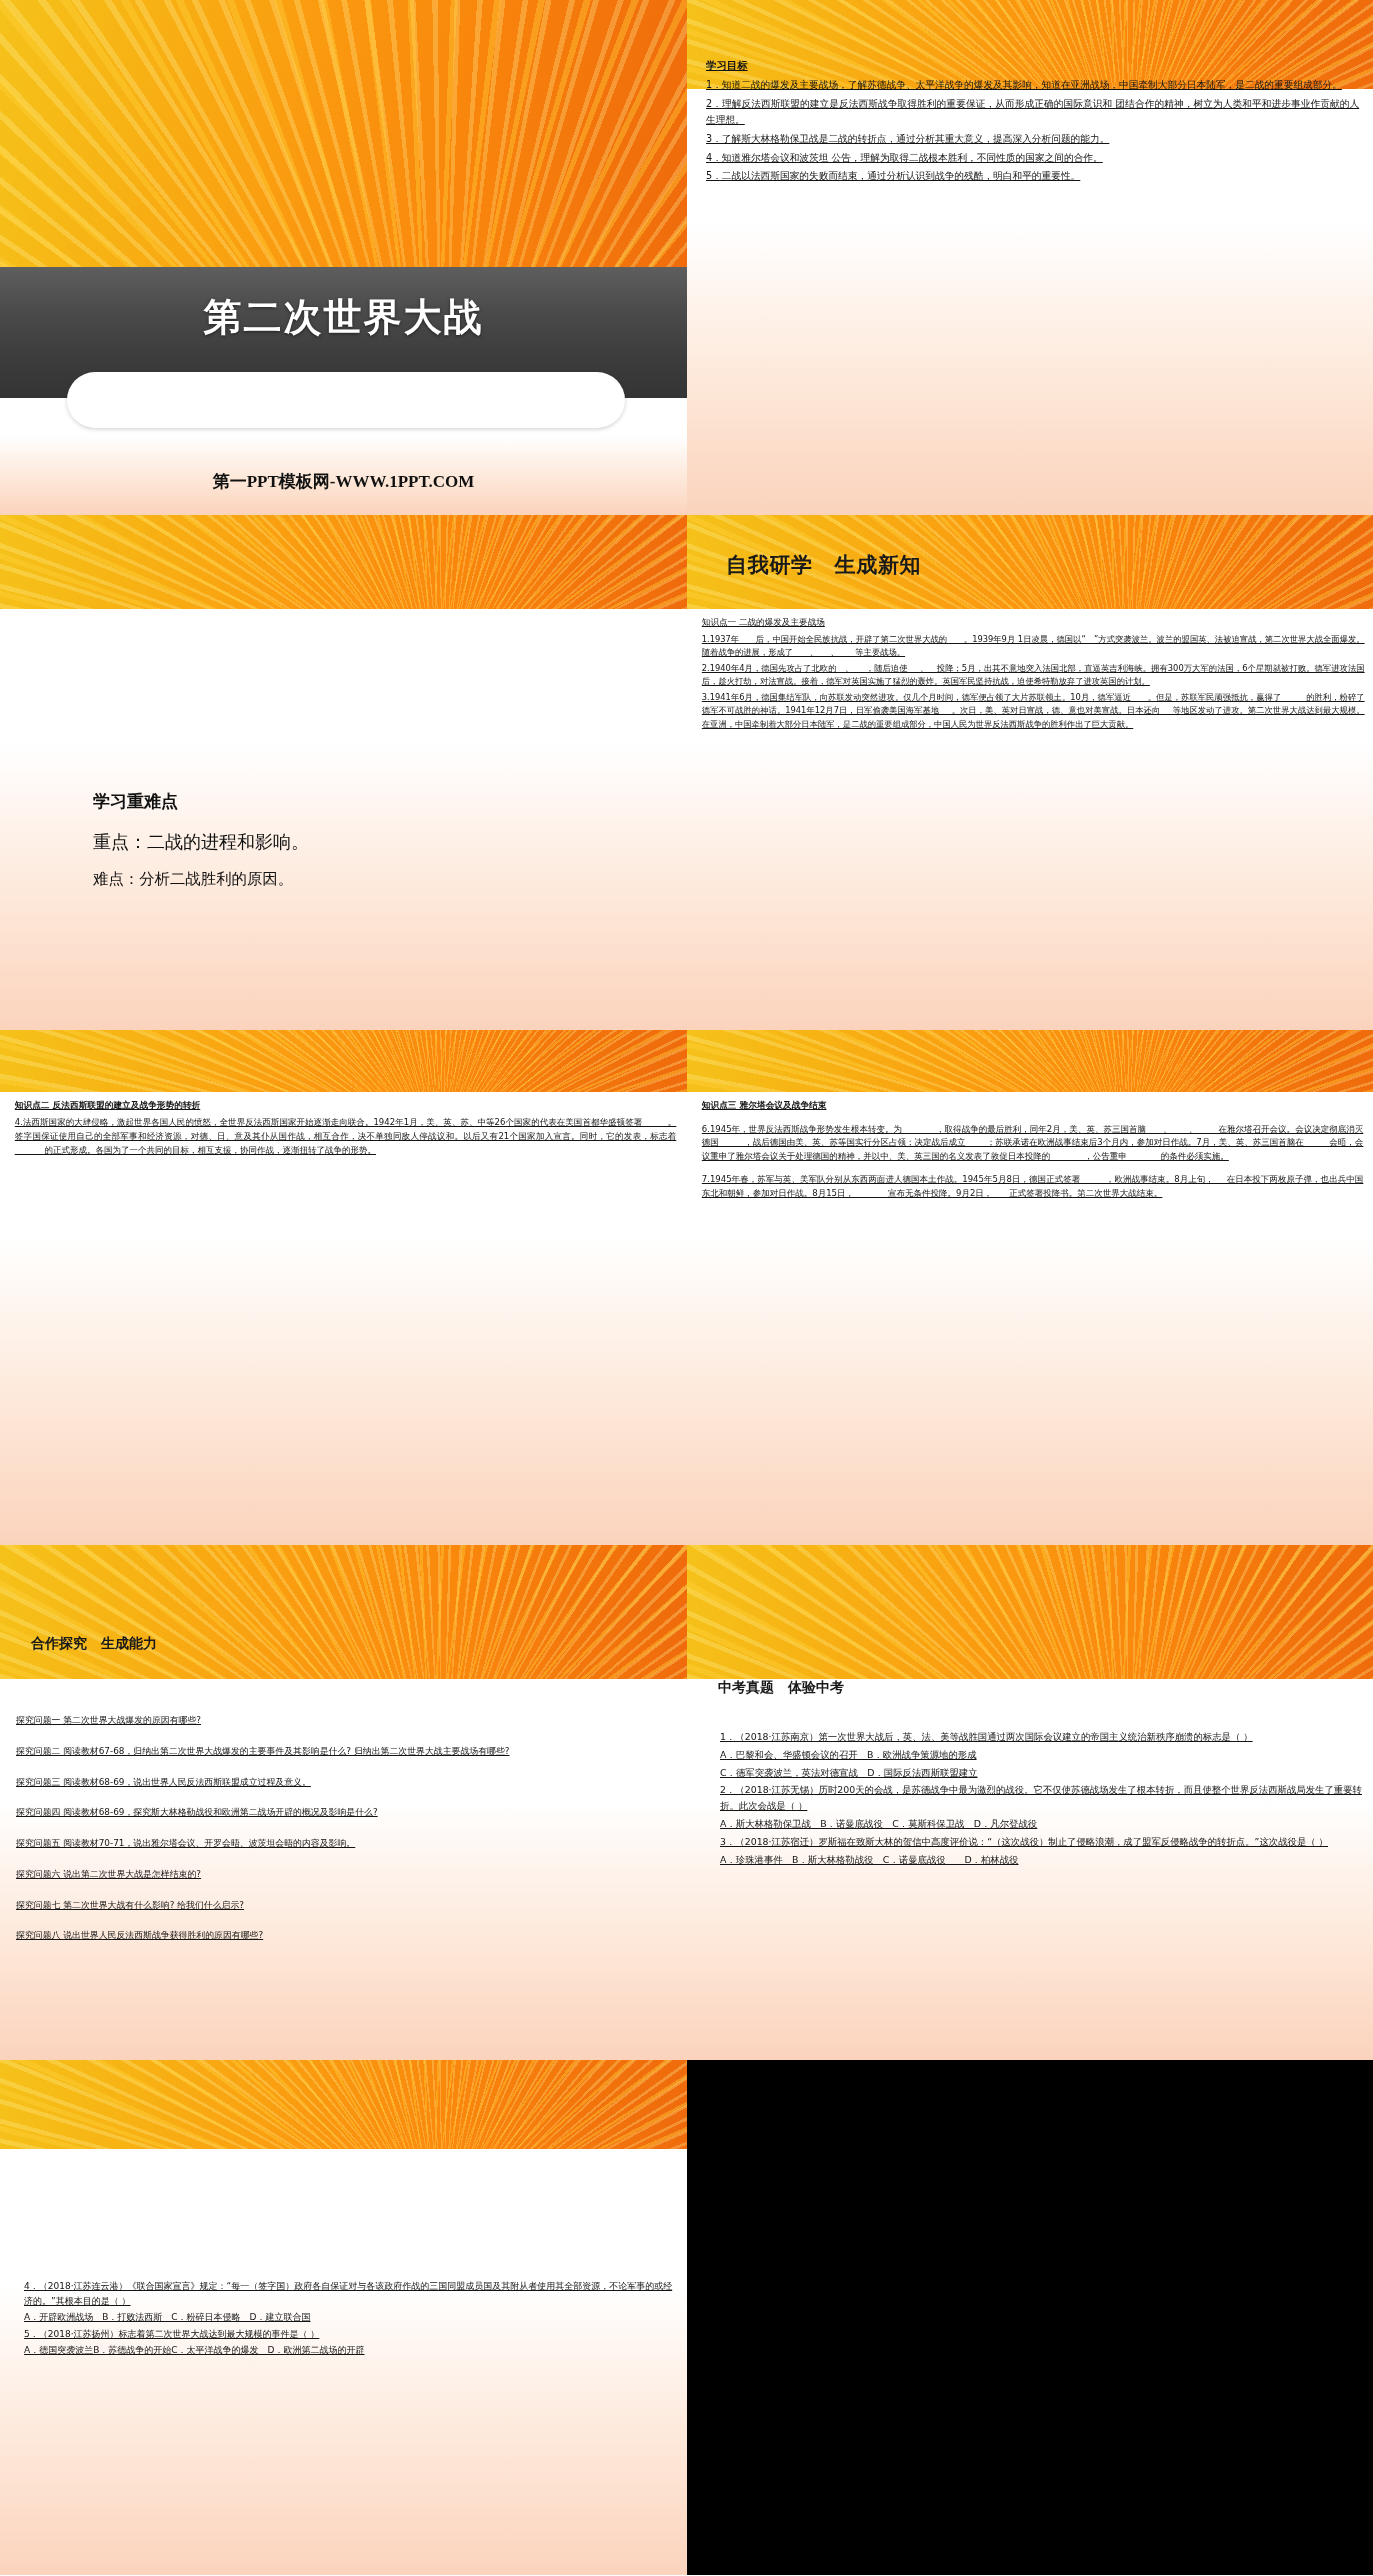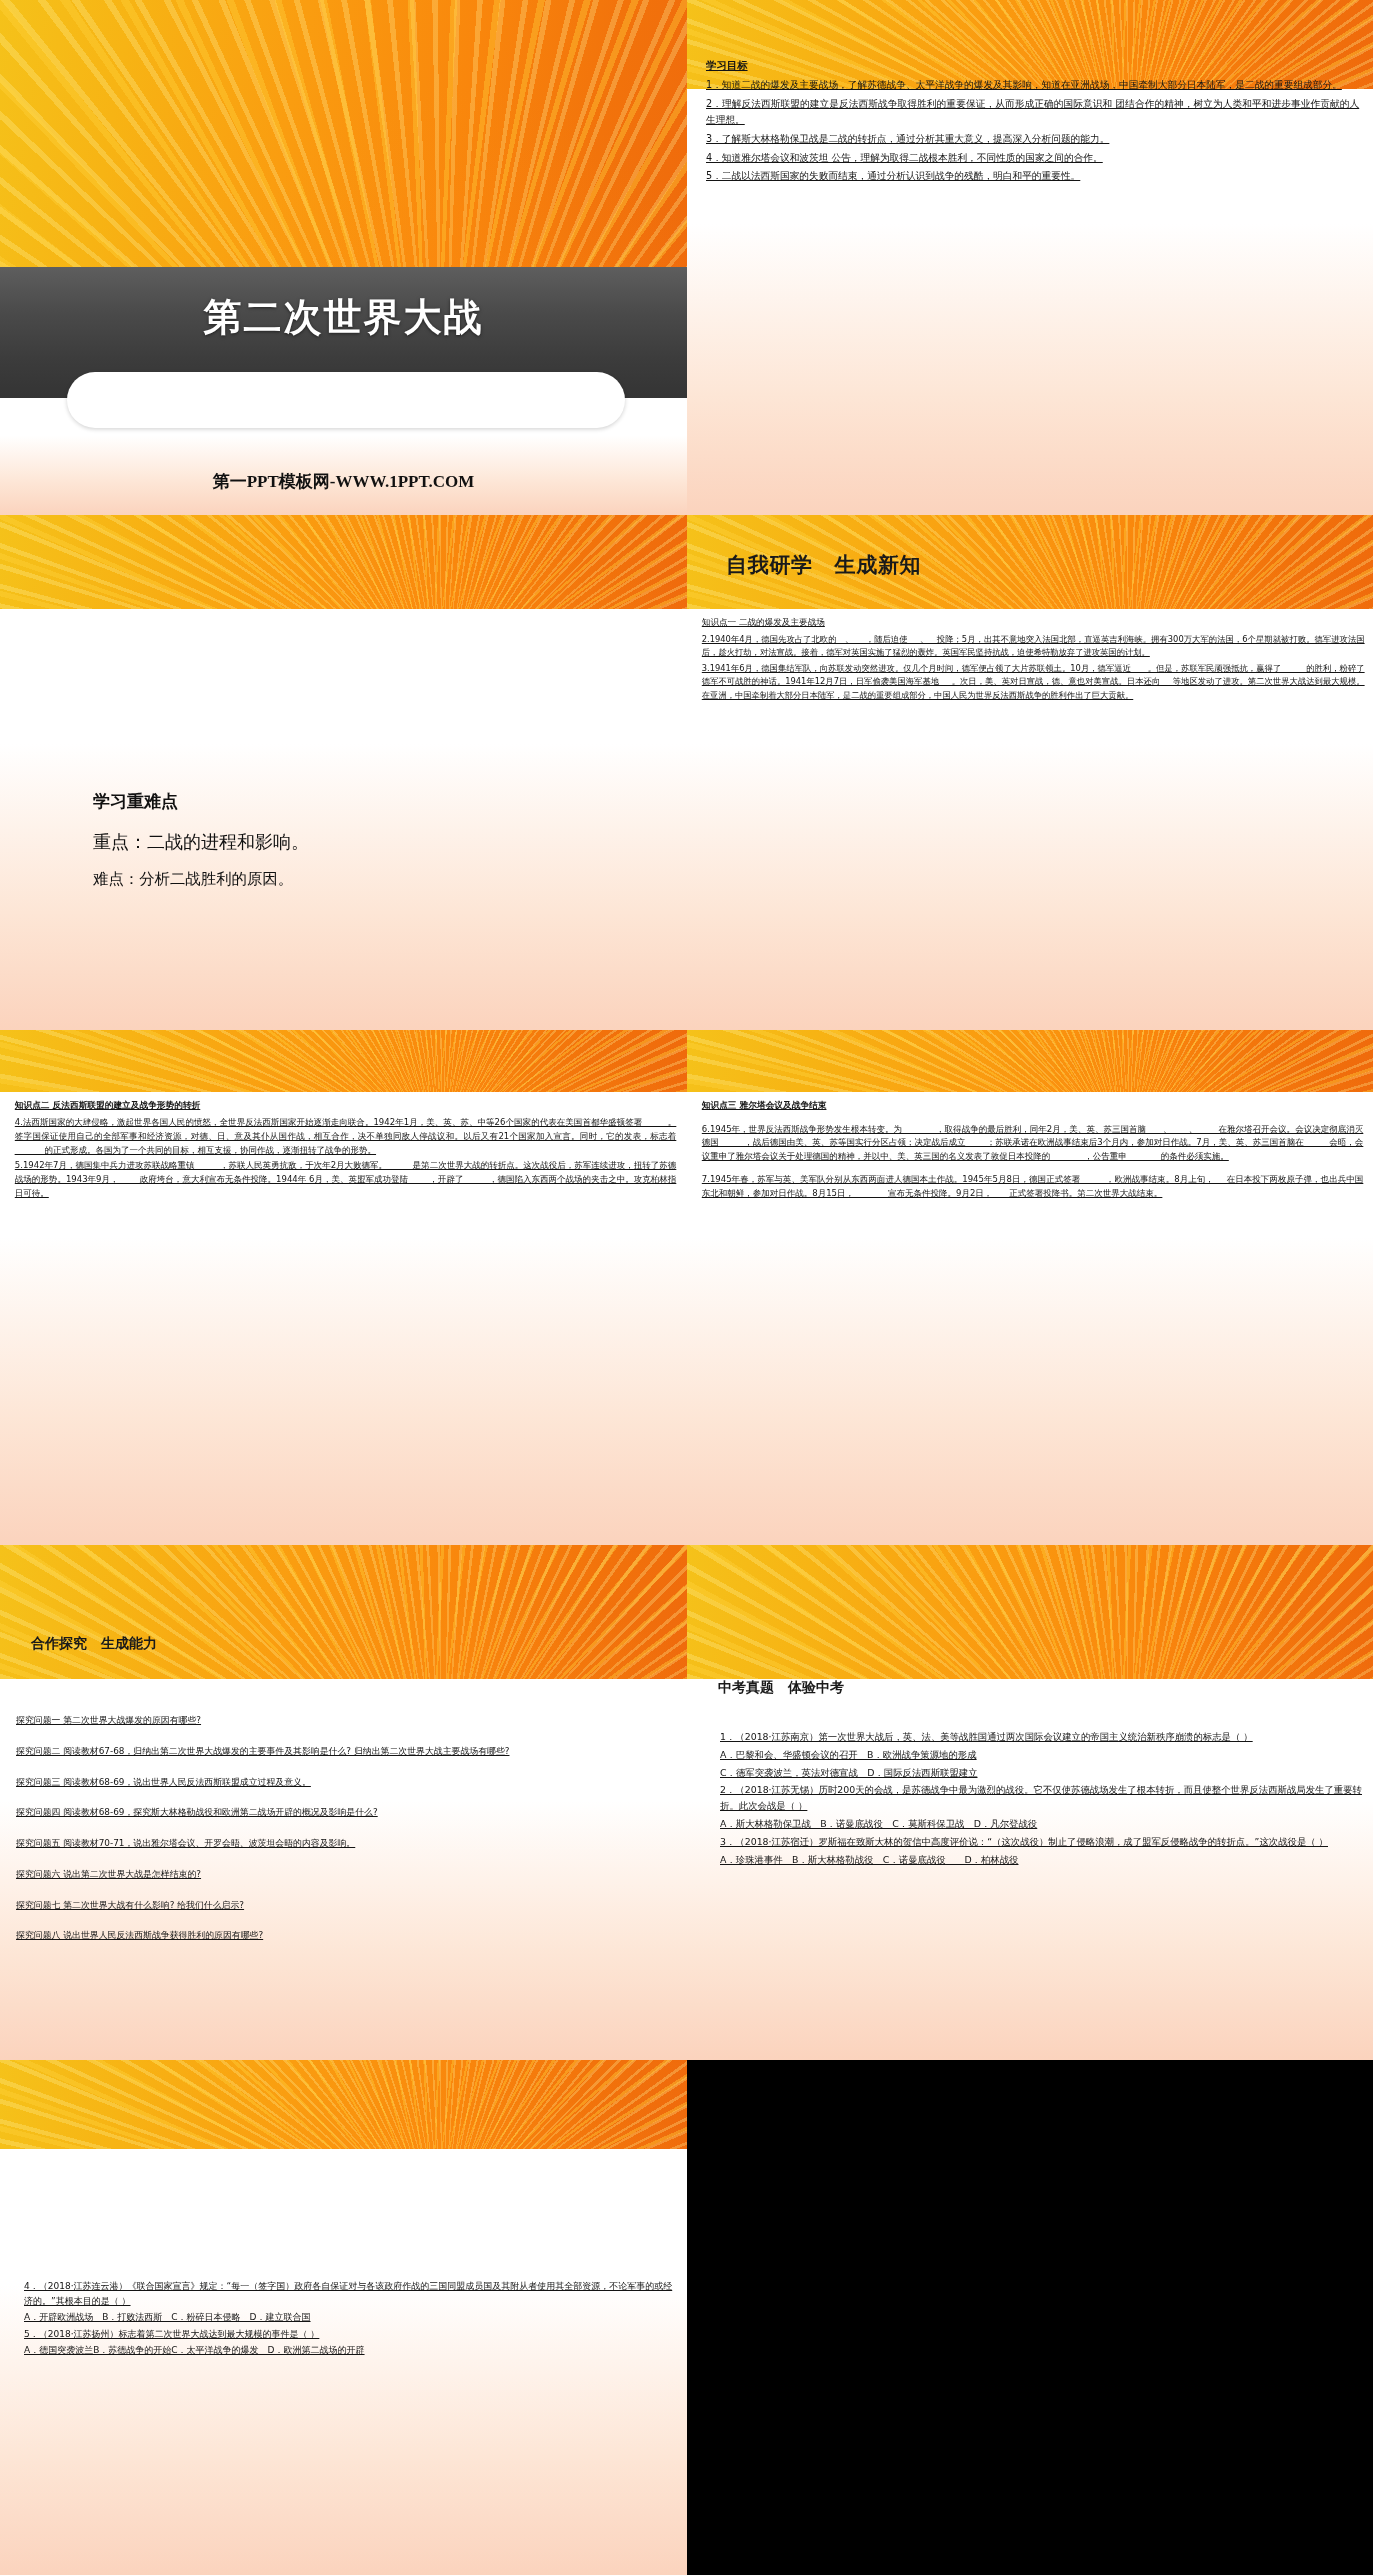--- a/index.html
+++ b/index.html
@@ -140,32 +140,32 @@
     <div class="l1">重点：二战的进程和影响。</div>
     <div class="l2">难点：分析二战胜利的原因。</div>
   </section>
 
   <section class="slide s4">
     <div class="peach s4-peach"></div>
     <div class="burst s4-burst"></div>
     <div class="hdr-title">自我研学　生成新知</div>
     <div class="content">
       <p class="kt">知识点一 二战的爆发及主要战场</p>
+      <p class="p">1.1937年____后，中国开始全民族抗战，开辟了第二次世界大战的____。1939年9月 1日凌晨，德国以“__”方式突袭波兰。波兰的盟国英、法被迫宣战，第二次世界大战全面爆发。随着战争的进展，形成了____、___、____等主要战场。</p>
       <p class="p">2.1940年4月，德国先攻占了北欧的__、___，随后迫使___、__投降；5月，出其不意地突入法国北部，直逼英吉利海峡。拥有300万大军的法国，6个星期就被打败。德军进攻法国后，趁火打劫，对法宣战。接着，德军对英国实施了猛烈的轰炸。英国军民坚持抗战，迫使希特勒放弃了进攻英国的计划。</p>
       <p class="p">3.1941年6月，德国集结军队，向苏联发动突然进攻。仅几个月时间，德军便占领了大片苏联领土。10月，德军逼近____。但是，苏联军民顽强抵抗，赢得了______的胜利，粉碎了德军不可战胜的神话。1941年12月7日，日军偷袭美国海军基地___。次日，美、英对日宣战，德、意也对美宣战。日本还向___等地区发动了进攻。第二次世界大战达到最大规模。在亚洲，中国牵制着大部分日本陆军，是二战的重要组成部分，中国人民为世界反法西斯战争的胜利作出了巨大贡献。</p>
     </div>
   </section>
 
   <section class="slide s5">
     <div class="peach s5-peach"></div>
     <div class="burst s5-burst"></div>
     <div class="content">
       <p class="kt">知识点二 反法西斯联盟的建立及战争形势的转折</p>
       <p class="p">4.法西斯国家的大肆侵略，激起世界各国人民的愤怒，全世界反法西斯国家开始逐渐走向联合。1942年1月，美、英、苏、中等26个国家的代表在美国首都华盛顿签署______。签字国保证使用自己的全部军事和经济资源，对德、日、意及其仆从国作战，相互合作，决不单独同敌人停战议和。以后又有21个国家加入宣言。同时，它的发表，标志着_______的正式形成。各国为了一个共同的目标，相互支援，协同作战，逐渐扭转了战争的形势。</p>
-      <p class="p">5.1942年7月，德国集中兵力进攻苏联战略重镇______，苏联人民英勇抗敌，于次年2月大败德军。______是第二次世界大战的转折点。这次战役后，苏军连续进攻，扭转了苏德战场的形势。1943年9月，_____政府垮台，意大利宣布无条件投降。1944年 6月，美、英盟军成功登陆_____，开辟了______，德国陷入东西两个战场的夹击之中。攻克柏林指日可待。</p>
     </div>
   </section>
 
   <section class="slide s6">
     <div class="peach s6-peach"></div>
     <div class="burst s6-burst"></div>
     <div class="content">
       <p class="kt">知识点三 雅尔塔会议及战争结束</p>
       <div class="list">
         <p class="p gap">6.1945年，世界反法西斯战争形势发生根本转变。为________，取得战争的最后胜利，同年2月，美、英、苏三国首脑____、____、_____在雅尔塔召开会议。会议决定彻底消灭德国______，战后德国由美、英、苏等国实行分区占领；决定战后成立_____；苏联承诺在欧洲战事结束后3个月内，参加对日作战。7月，美、英、苏三国首脑在______会晤，会议重申了雅尔塔会议关于处理德国的精神，并以中、美、英三国的名义发表了敦促日本投降的________，公告重申________的条件必须实施。</p>

